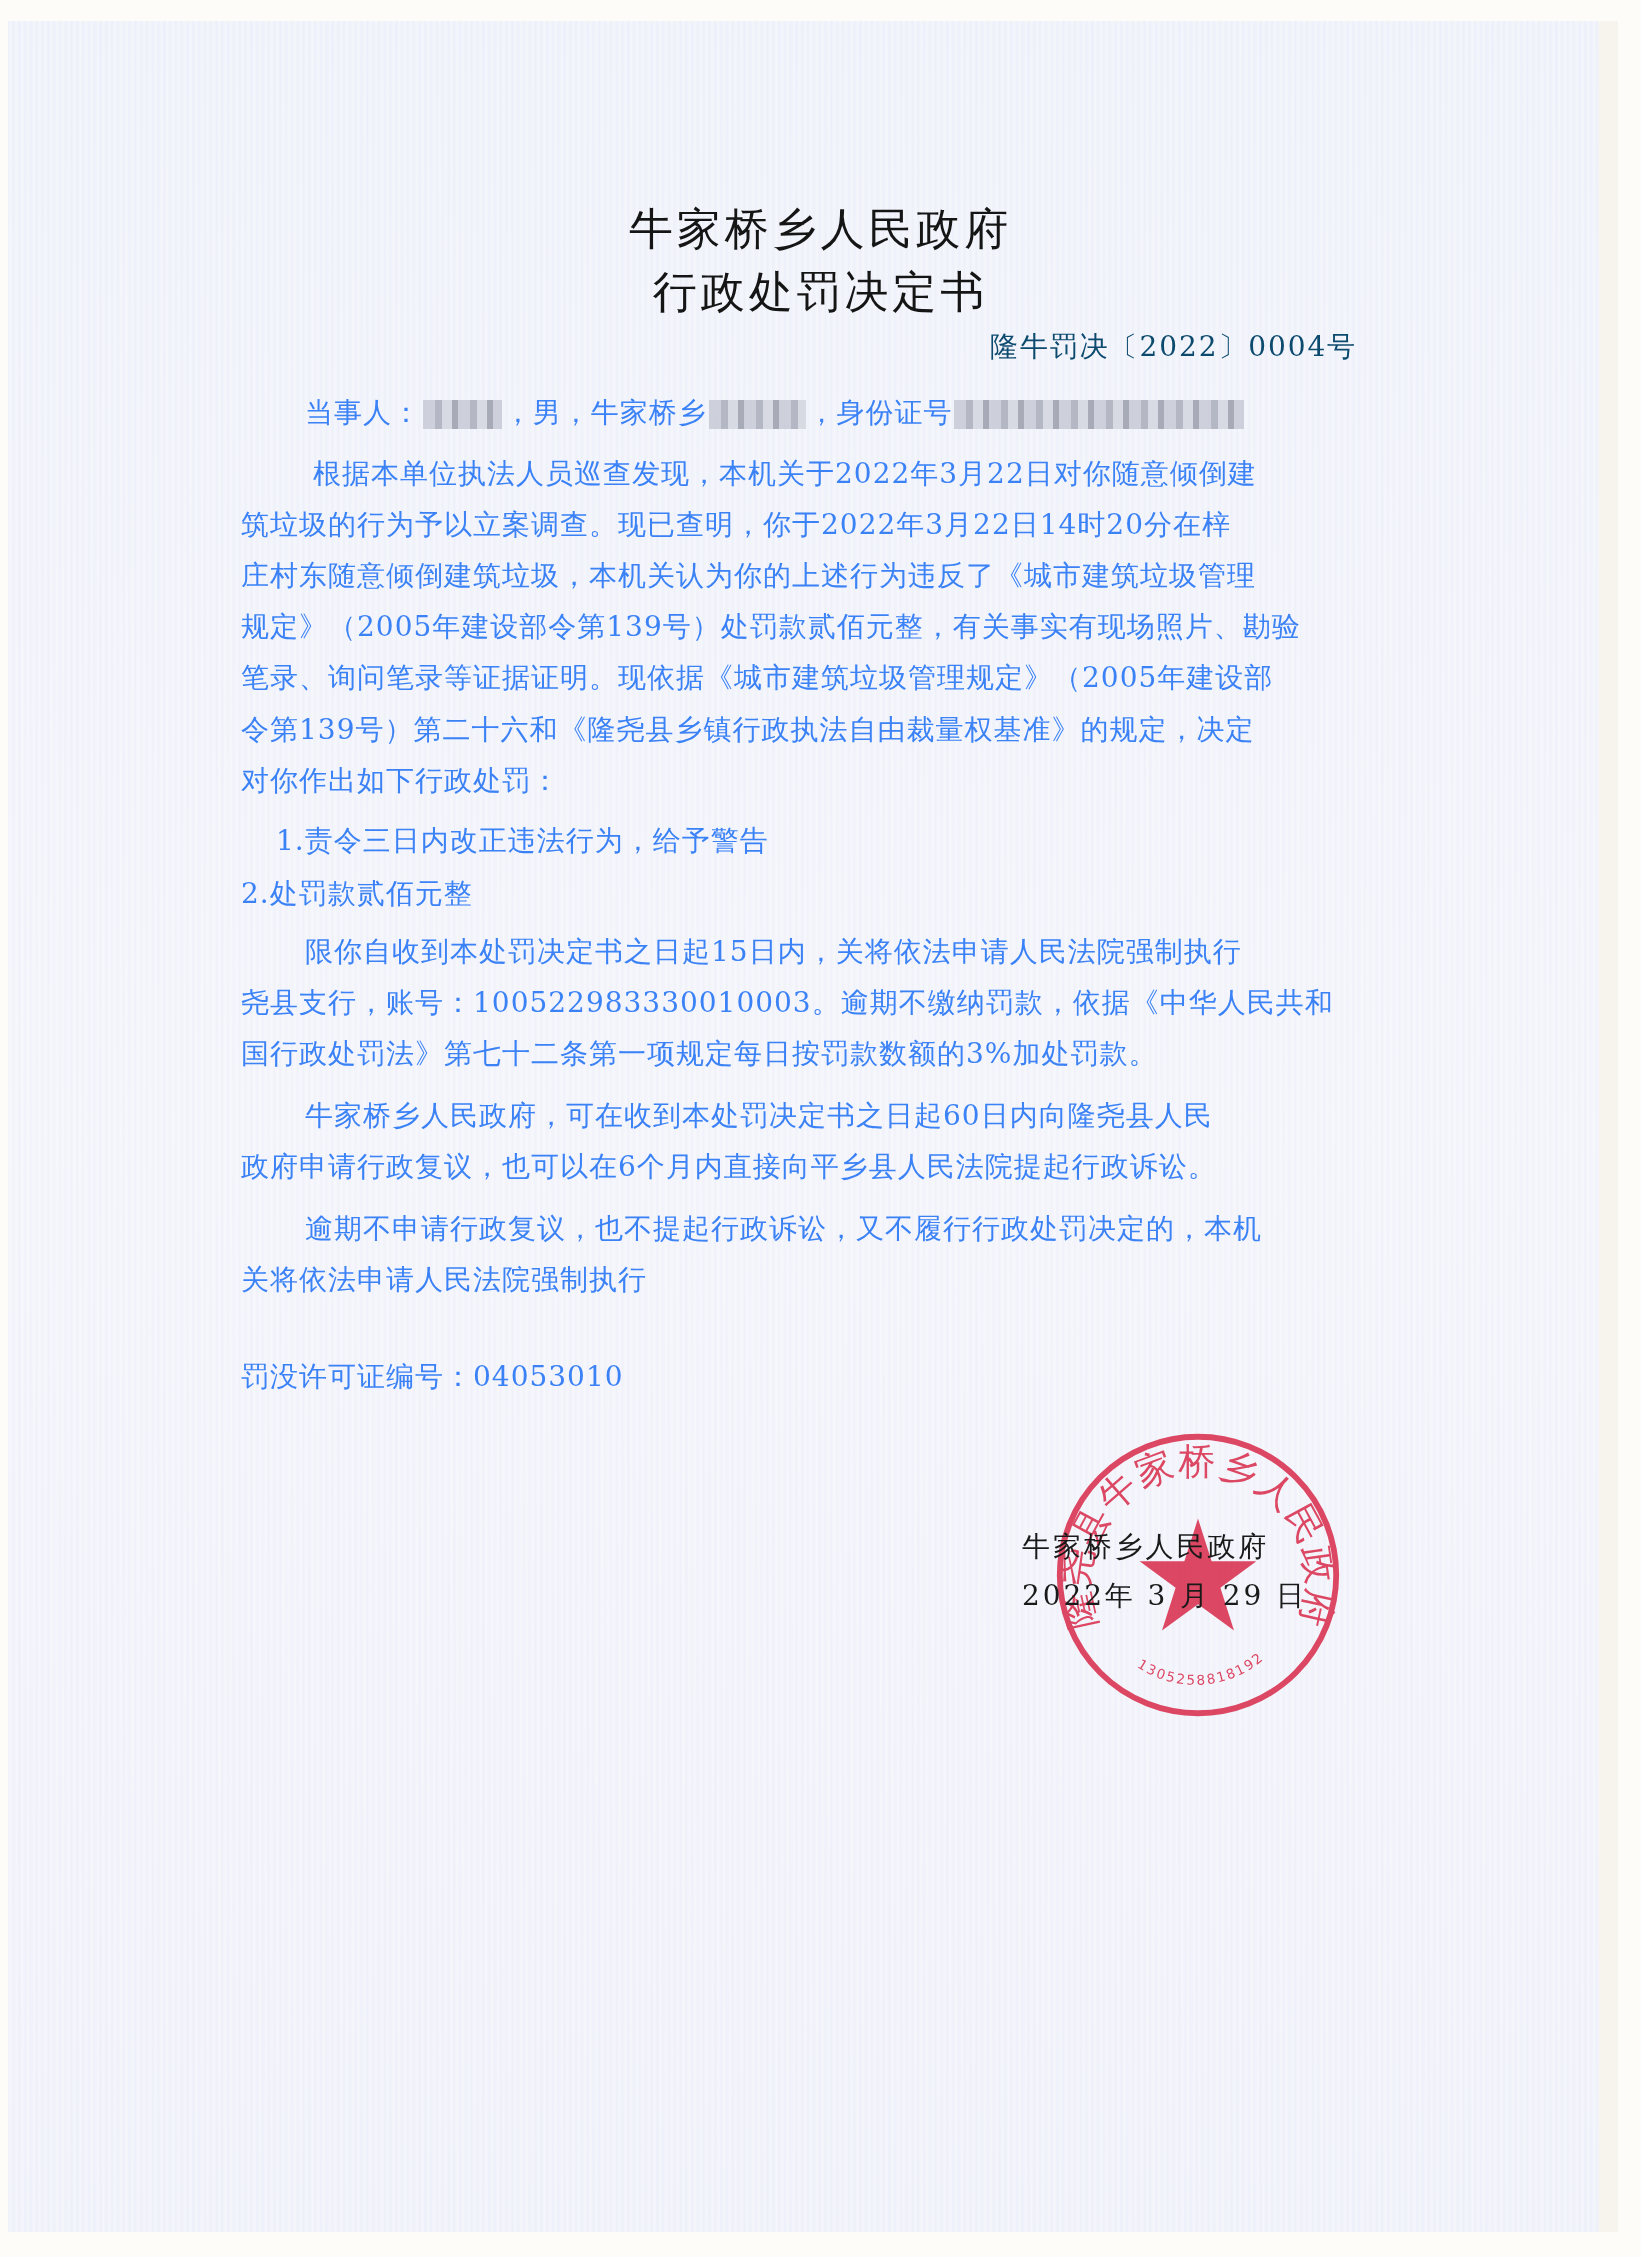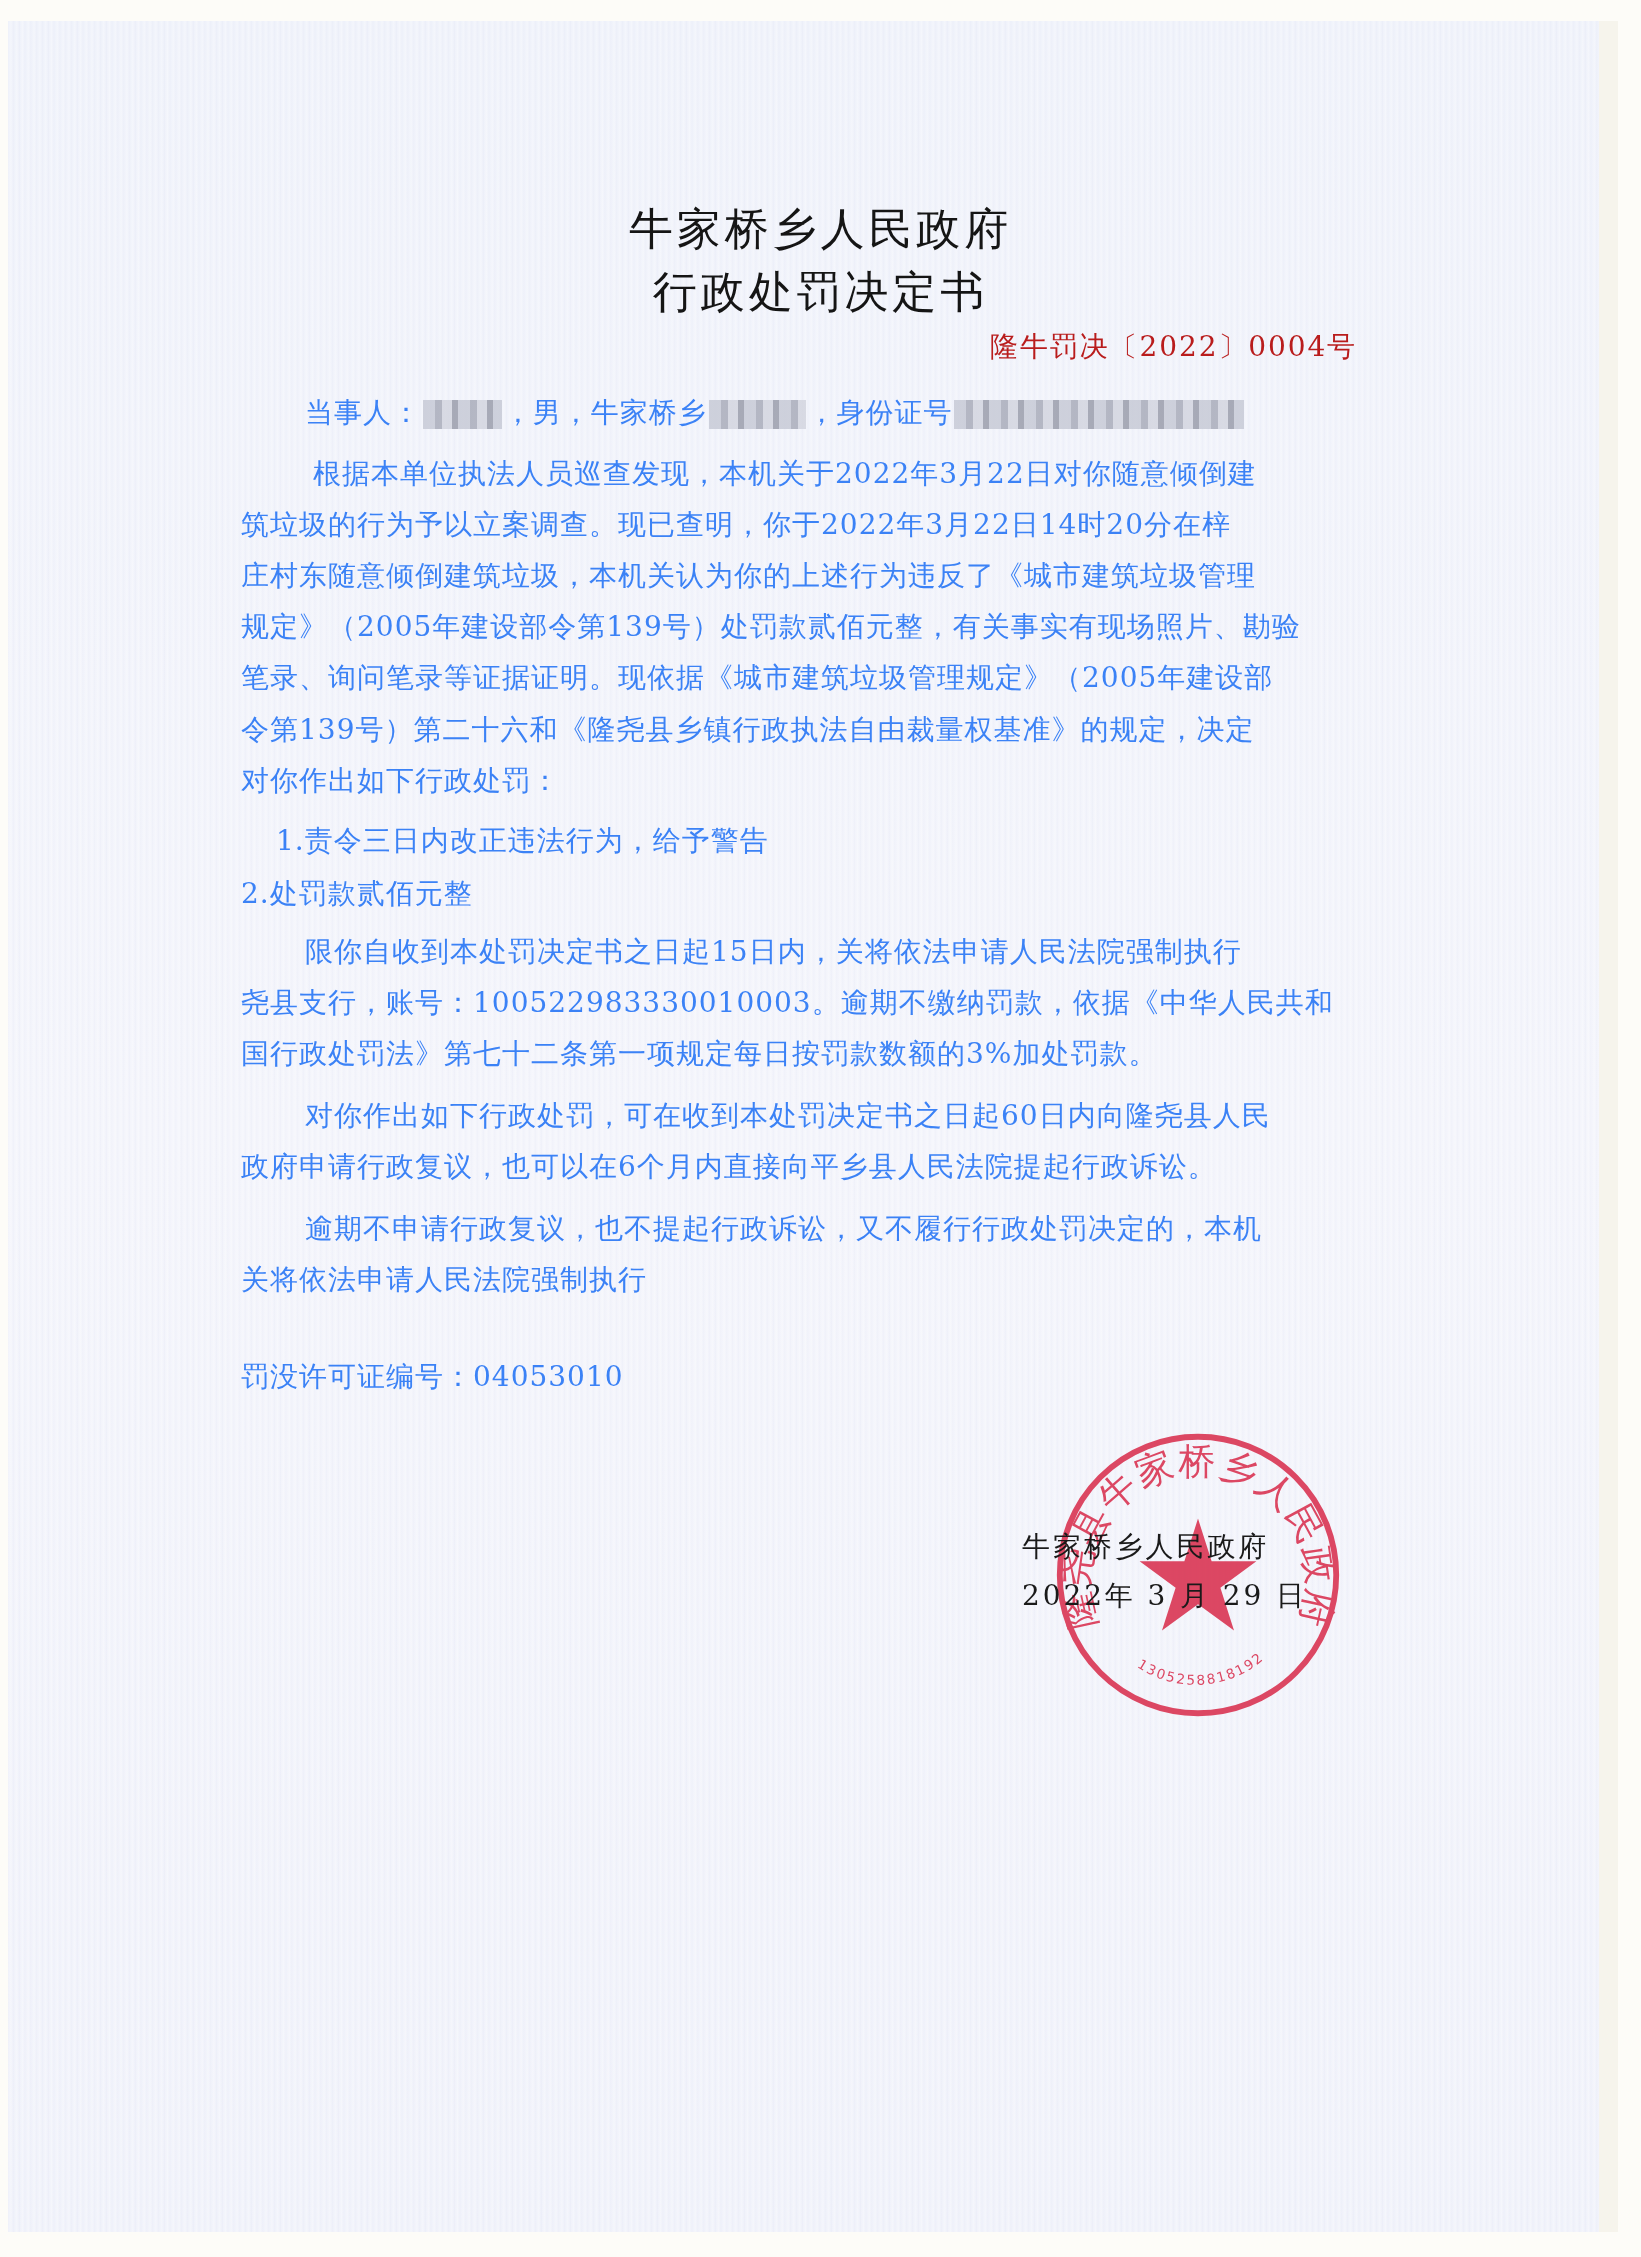--- a/index.html
+++ b/index.html
@@ -46,21 +46,21 @@
       font-weight: normal;
     }
     .title.line1 { top: 200px; }
     .title.line2 { top: 263px; }
     .docnum {
       position: absolute;
       top: 328px;
       left: 990px;
       font-size: 28px;
       letter-spacing: 1.9px;
-      color: #b91c1c;
+      color: #0c4a6e;
     }
     .line {
       position: absolute;
       left: 241px;
       width: 1110px;
       font-size: 28px;
       line-height: 39px;
       white-space: nowrap;
       letter-spacing: 1px;
       color: #3b82f6;
@@ -120,21 +120,21 @@
 <div class="line" style="top:710px;">令第139号）第二十六和《隆尧县乡镇行政执法自由裁量权基准》的规定，决定</div>
 <div class="line" style="top:761px;">对你作出如下行政处罚：</div>
 
 <div class="line" style="top:821px;margin-left:35px;">1.责令三日内改正违法行为，给予警告</div>
 <div class="line" style="top:874px;">2.处罚款贰佰元整</div>
 
 <div class="line indent" style="top:932px;">限你自收到本处罚决定书之日起15日内，关将依法申请人民法院强制执行</div>
 <div class="line" style="top:983px;">尧县支行，账号：100522983330010003。逾期不缴纳罚款，依据《中华人民共和</div>
 <div class="line" style="top:1034px;">国行政处罚法》第七十二条第一项规定每日按罚款数额的3%加处罚款。</div>
 
-<div class="line indent" style="top:1096px;">对你作出如下行政处罚，可在收到本处罚决定书之日起60日内向隆尧县人民</div>
+<div class="line indent" style="top:1096px;">牛家桥乡人民政府，可在收到本处罚决定书之日起60日内向隆尧县人民</div>
 <div class="line" style="top:1147px;">政府申请行政复议，也可以在6个月内直接向平乡县人民法院提起行政诉讼。</div>
 
 <div class="line indent" style="top:1209px;">逾期不申请行政复议，也不提起行政诉讼，又不履行行政处罚决定的，本机</div>
 <div class="line" style="top:1260px;">关将依法申请人民法院强制执行</div>
 
 <div class="line" style="top:1357px;">罚没许可证编号：04053010</div>
 
 <svg class="stamp" viewBox="0 0 300 300">
   <defs>
     <path id="sealArc" d="M 58 222 A 112 112 0 1 1 242 222" fill="none"></path>

